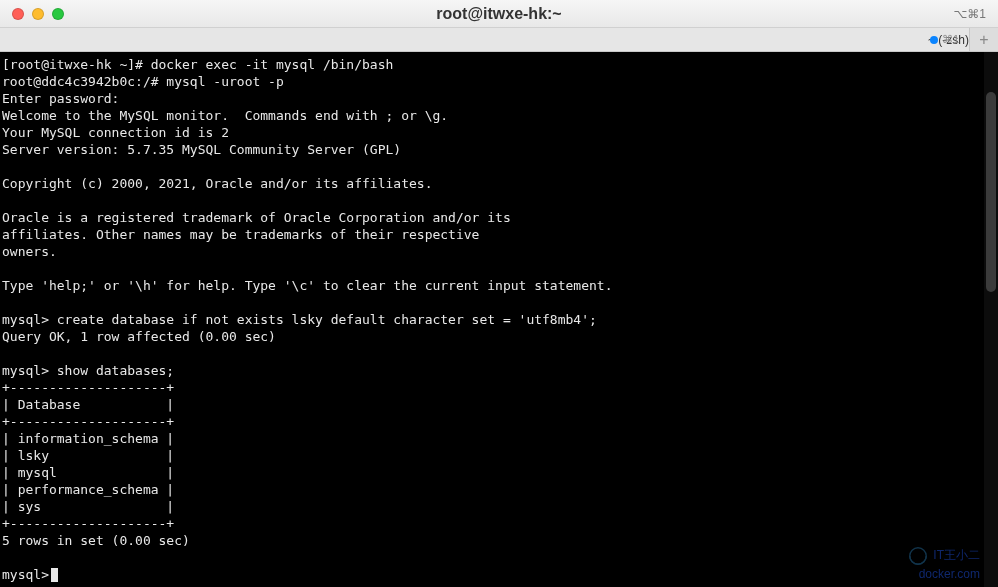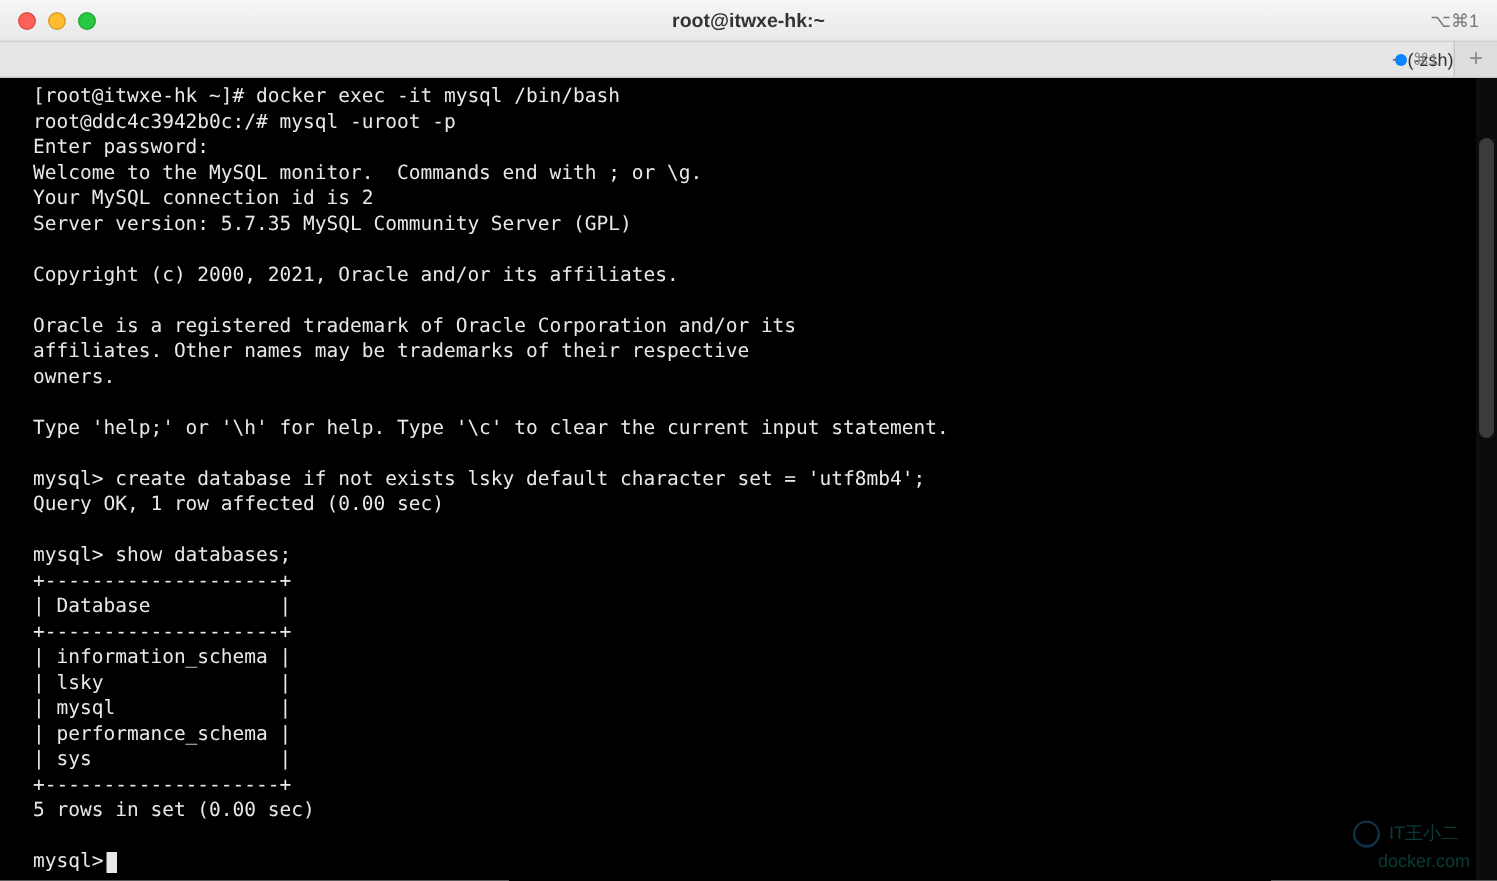--- a/index.html
+++ b/index.html
@@ -29,21 +29,21 @@
       width: 12px; height: 12px; border-radius: 50%;
       border: 0.5px solid rgba(0,0,0,0.15);
     }
     .light.red { background: #ff5f57; }
     .light.yellow { background: #febc2e; }
     .light.green { background: #28c840; }
     .title-text {
       position: absolute;
       left: 50%;
       transform: translateX(-50%);
-      font-size: 13px;
+      font-size: 16px;
       font-weight: 600;
       color: #333;
     }
     .title-shortcut {
       position: absolute;
       right: 12px;
       font-size: 12px;
       color: #777;
     }
     .tabbar {
@@ -86,21 +86,21 @@
       font-size: 16px;
       cursor: pointer;
       background: #ddd;
     }
     .terminal {
       background: #000;
       color: #e8e8e8;
       font-family: "Menlo", "Monaco", "Consolas", monospace;
       font-size: 13px;
       line-height: 17px;
-      padding: 4px 22px;
+      padding: 4px 2px;
       height: calc(100% - 52px);
       overflow: hidden;
       white-space: pre;
       position: relative;
     }
     .cursor-block {
       display: inline-block;
       width: 7px;
       height: 14px;
       background: #e8e8e8;
@@ -121,24 +121,24 @@
       top: 40px;
       width: 10px;
       height: 200px;
       background: rgba(200,200,200,0.25);
       border-radius: 5px;
     }
     .watermark {
       position: absolute;
       right: 18px;
       bottom: 6px;
-      color: #0f766e;
+      color: #1d4ed8;
       opacity: 0.5;
       font-size: 12px;
-      text-align: center;
+      text-align: right;
       line-height: 14px;
       pointer-events: none;
     }
     .watermark svg {
       display: inline-block;
       vertical-align: middle;
       margin-right: 4px;
       opacity: 0.8;
     }
   </style>

